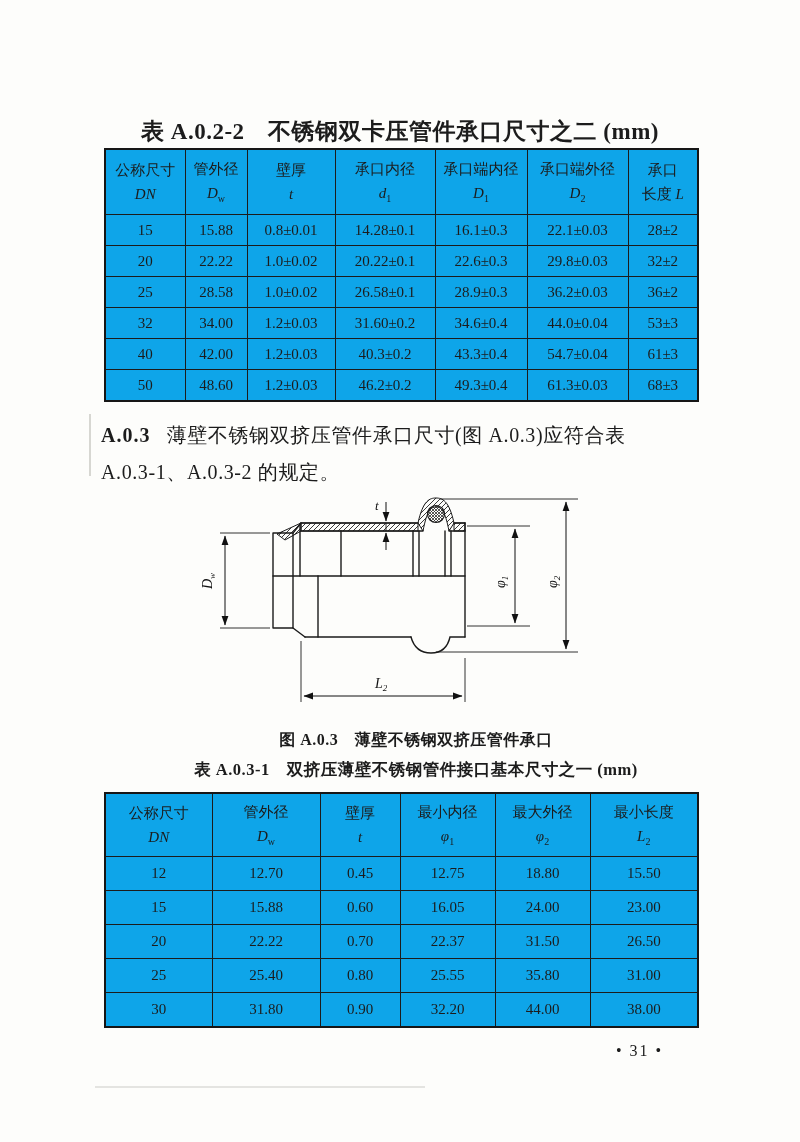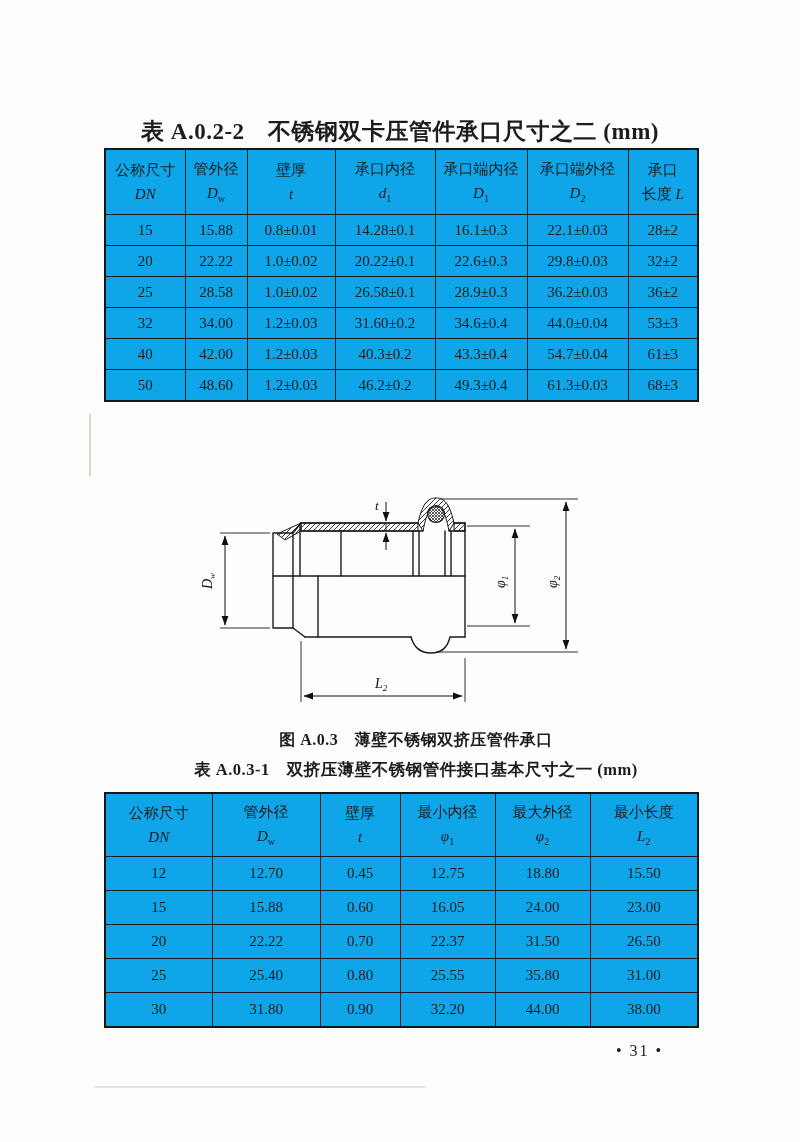--- a/index.html
+++ b/index.html
@@ -141,20 +141,25 @@
           <td>48.60</td>
           <td>1.2±0.03</td>
           <td>46.2±0.2</td>
           <td>49.3±0.4</td>
           <td>61.3±0.03</td>
           <td>68±3</td>
         </tr>
       </tbody>
   </table>
 
+  <div id="para" class="abs" style="left:101px;top:417px;">
+    <b>A.0.3</b> 
+    <span>薄壁不锈钢双挤压管件承口尺寸(图 A.0.3)应符合表</span><br>
+    <span>A.0.3-1、A.0.3-2 的规定。</span>
+  </div>
 
   <svg class="abs" style="left:178px;top:486px;" width="430" height="245" viewBox="0 0 430 245">
     <defs>
       <pattern id="hatch" patternUnits="userSpaceOnUse" width="5" height="5">
         <line x1="0" y1="5" x2="5" y2="0" stroke="#3a3a3a" stroke-width="1"></line>
       </pattern>
       <pattern id="xh" patternUnits="userSpaceOnUse" width="3" height="3">
         <line x1="0" y1="3" x2="3" y2="0" stroke="#2c2c2c" stroke-width="0.8"></line>
         <line x1="0" y1="0" x2="3" y2="3" stroke="#2c2c2c" stroke-width="0.8"></line>
       </pattern>

